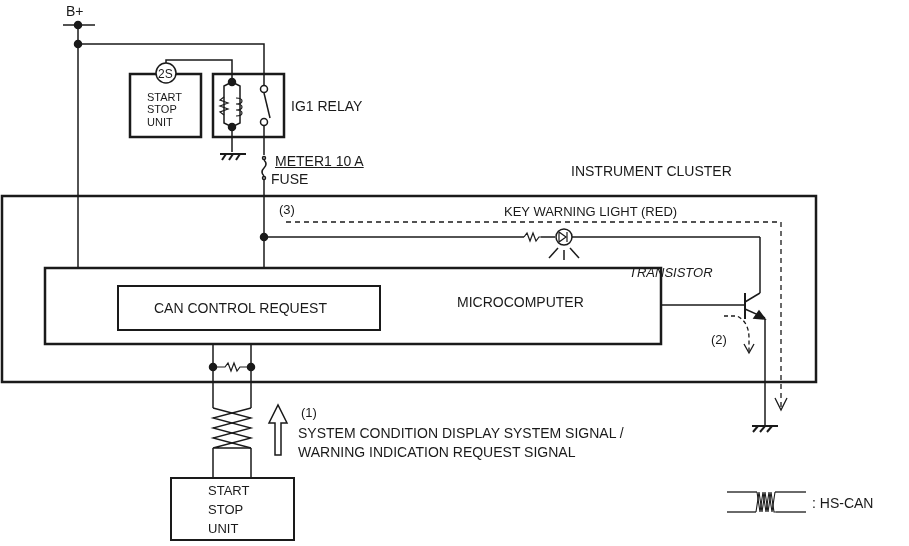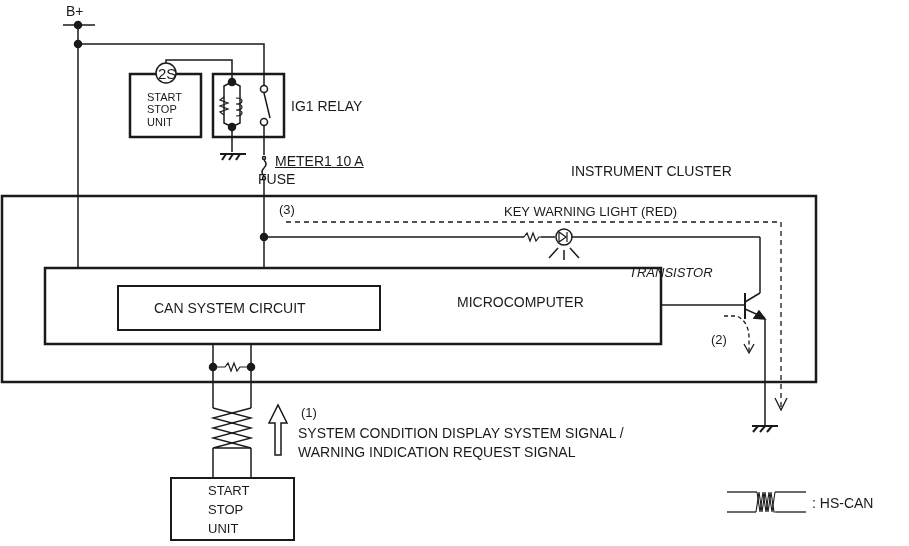--- a/index.html
+++ b/index.html
@@ -122,33 +122,33 @@
     <polyline points="727,492 757,492" stroke-width="1.3"></polyline>
     <polyline points="727,512 756,512" stroke-width="1.3"></polyline>
     <polyline points="757,492 760,512 763,492 766,512 769,492 772,512 775,492" stroke-width="1.1"></polyline>
     <polyline points="756,512 759,492 762,512 765,492 768,512 771,492 774,512 776,512" stroke-width="1.1"></polyline>
     <polyline points="775,492 806,492" stroke-width="1.3"></polyline>
     <polyline points="776,512 806,512" stroke-width="1.3"></polyline>
   </g>
 </svg>
 
 <div class="lbl f14" style="left:66px;top:4px;">B+</div>
-<div class="lbl f11" style="left:158px;top:68px;font-size:15px;">2S</div>
+<div class="lbl f11" style="left:158px;top:68px;font-size:12px;">2S</div>
 <div class="lbl f11" style="left:147px;top:91px;">START</div>
 <div class="lbl f11" style="left:147px;top:103px;">STOP</div>
 <div class="lbl f11" style="left:147px;top:116px;">UNIT</div>
 <div class="lbl f14" style="left:291px;top:99px;">IG1 RELAY</div>
 <div class="lbl f14" style="left:275px;top:154px;text-decoration:underline;">METER1 10 A</div>
-<div class="lbl f14" style="left:258px;top:172px;">FUSE</div>
+<div class="lbl f14" style="left:271px;top:172px;">FUSE</div>
 <div class="lbl f14" style="left:571px;top:164px;">INSTRUMENT CLUSTER</div>
 <div class="lbl f13" style="left:279px;top:203px;">(3)</div>
 <div class="lbl f13" style="left:504px;top:205px;">KEY WARNING LIGHT (RED)</div>
 <div class="lbl f13" style="left:629px;top:266px;font-style:italic;">TRANSISTOR</div>
 <div class="lbl f14" style="left:457px;top:295px;">MICROCOMPUTER</div>
-<div class="lbl f14" style="left:154px;top:301px;">CAN SYSTEM CIRCUIT</div>
+<div class="lbl f14" style="left:154px;top:301px;">CAN CONTROL REQUEST</div>
 <div class="lbl f13" style="left:711px;top:333px;">(2)</div>
 <div class="lbl f13" style="left:301px;top:406px;">(1)</div>
 <div class="lbl f14" style="left:298px;top:426px;">SYSTEM CONDITION DISPLAY SYSTEM SIGNAL /</div>
 <div class="lbl f14" style="left:298px;top:445px;">WARNING INDICATION REQUEST SIGNAL</div>
 <div class="lbl f13" style="left:208px;top:484px;">START</div>
 <div class="lbl f13" style="left:208px;top:503px;">STOP</div>
 <div class="lbl f13" style="left:208px;top:522px;">UNIT</div>
 <div class="lbl f14" style="left:812px;top:496px;text-align:center;">: HS-CAN</div>
 
 </body></html>

